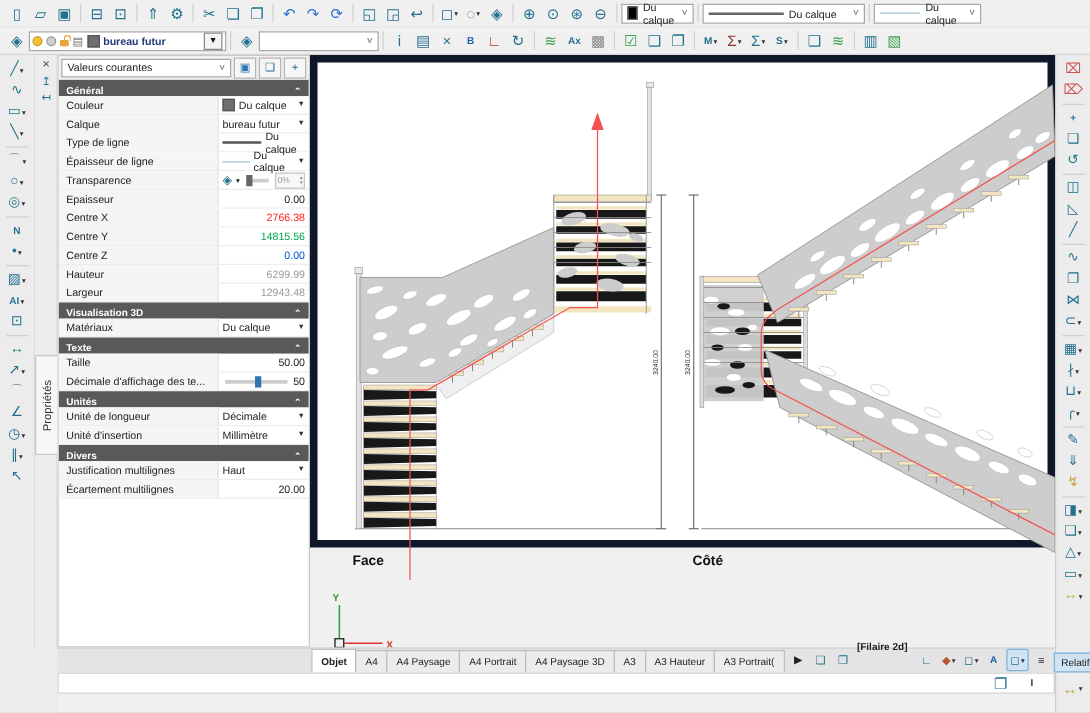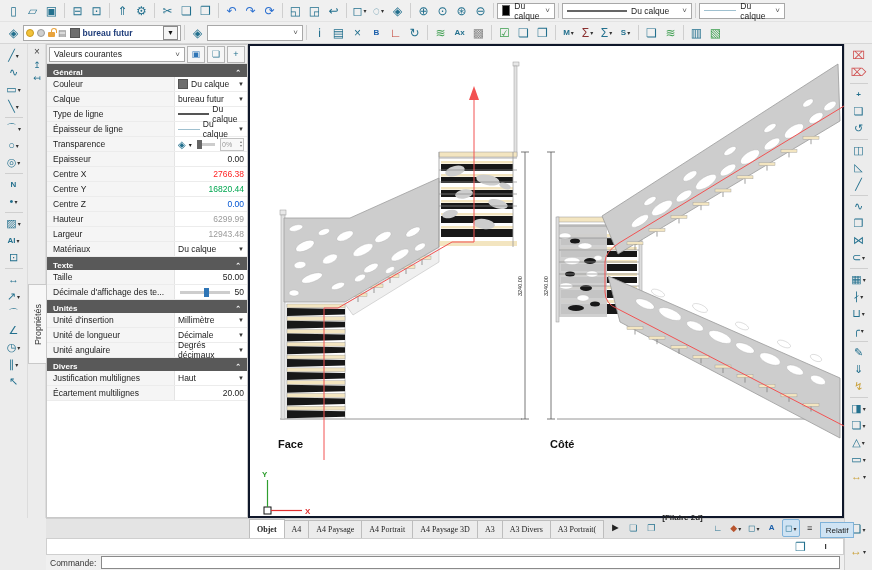--- a/index.html
+++ b/index.html
@@ -72,27 +72,27 @@
   .pval.num{justify-content:flex-end;}
   .pval .gline{width:38px;height:2px;background:#555;}
   .pval .bline{width:26px;height:1px;background:#9fc0cf;}
   .pval .track{flex:1;height:3px;background:#cdcdcd;position:relative;margin:0 2px;}
   .pval .thumb{position:absolute;top:-3px;width:5px;height:9px;background:#2e75b6;}
   .pval .spin{width:20px;height:11px;border:1px solid #c2c2c2;background:#f8f8f8;color:#999;
               display:flex;align-items:center;font-size:7px;padding:0 1px;gap:1px;}
   .pval .spin .arr{margin-left:auto;display:flex;flex-direction:column;font-size:4px;color:#777;line-height:1;}
   .pval .lglyph{color:#23708e;font-size:10px;}
   
-  .canvas{position:absolute;left:248px;top:44px;width:596px;height:474px;background:#fff;
-          border:2px solid #0f172a;box-sizing:border-box;}
+  .canvas{position:absolute;left:248px;top:44px;width:596px;height:394px;background:#fff;
+          border:6px solid #0f172a;box-sizing:border-box;}
   
   .tabsrow{position:absolute;left:46px;top:518px;width:798px;height:20px;background:#e4e4e4;
            display:flex;align-items:flex-end;padding-left:203px;box-sizing:border-box;border-top:1px solid #cfcfcf;}
   .tab{height:17px;display:flex;align-items:center;padding:0 7px;border:1px solid #bdbdbd;
-       border-bottom:none;background:#ececec;font-size:8px;margin-right:-1px;white-space:nowrap;font-family:Liberation Serif, serif;}
+       border-bottom:none;background:#ececec;font-size:8px;margin-right:-1px;white-space:nowrap;}
   .tab.active{background:#fff;font-weight:bold;height:18px;}
   .tabctl{display:flex;align-items:center;gap:2px;margin-left:4px;height:20px;}
   .tabctl .tbtn{height:16px;min-width:16px;font-size:9px;}
   .filaire{font-size:8px;font-weight:bold;color:#222;margin:16px 3px;white-space:nowrap;}
   .relatif{height:14px;border:1px solid #7fb2d9;background:#cfe3f3;font-size:8px;display:flex;
            align-items:center;padding:0 5px;margin:0 2px;}
   .statusrow{position:absolute;left:46px;top:538px;width:798px;height:17px;background:#fff;
              border:1px solid #cfcfcf;box-sizing:border-box;display:flex;align-items:center;padding:0 8px;}
   .statusmsg{color:#007d00;font-size:8.5px;}
   .statusicons{margin-left:auto;display:flex;gap:6px;color:#444;font-size:9px;}
@@ -462,40 +462,44 @@
         </div>
         <div class="prow">
           <div class="plabel">Centre X</div>
           <div class="pval num">
             <span style="color: rgb(255, 34, 34);">2766.38</span>
           </div>
         </div>
         <div class="prow">
           <div class="plabel">Centre Y</div>
           <div class="pval num">
-            <span style="color: rgb(0, 166, 80);">16820.44</span>
+            <span style="color: rgb(0, 166, 80);">14815.56</span>
           </div>
         </div>
         <div class="prow">
           <div class="plabel">Centre Z</div>
           <div class="pval num">
             <span style="color: rgb(0, 85, 212);">0.00</span>
           </div>
         </div>
         <div class="prow">
           <div class="plabel">Hauteur</div>
           <div class="pval num">
             <span style="color: rgb(154, 154, 154);">6299.99</span>
           </div>
         </div>
         <div class="prow">
           <div class="plabel">Largeur</div>
           <div class="pval num">
             <span style="color: rgb(154, 154, 154);">12943.48</span>
           </div>
+        </div>
+        <div class="sec-h">
+          <span>Visualisation 3D</span>
+          <span class="chev">⌃</span>
         </div>
         <div class="prow">
           <div class="plabel">Matériaux</div>
           <div class="pval">
             <span>Du calque</span>
             <span class="caret">▼</span>
           </div>
         </div>
         <div class="sec-h">
           <span>Texte</span>
@@ -514,37 +518,30 @@
               <div class="thumb" style="left: 48%;"></div>
             </div>
             <span>50</span>
           </div>
         </div>
         <div class="sec-h">
           <span>Unités</span>
           <span class="chev">⌃</span>
         </div>
         <div class="prow">
-          <div class="plabel">Unité d'insertion</div>
-          <div class="pval">
-            <span>Millimètre</span>
-            <span class="caret">▼</span>
-          </div>
-        </div>
-        <div class="prow">
           <div class="plabel">Unité de longueur</div>
           <div class="pval">
             <span>Décimale</span>
             <span class="caret">▼</span>
           </div>
         </div>
         <div class="prow">
-          <div class="plabel">Unité angulaire</div>
+          <div class="plabel">Unité d'insertion</div>
           <div class="pval">
-            <span>Degrés décimaux</span>
+            <span>Millimètre</span>
             <span class="caret">▼</span>
           </div>
         </div>
         <div class="sec-h">
           <span>Divers</span>
           <span class="chev">⌃</span>
         </div>
         <div class="prow">
           <div class="plabel">Justification multilignes</div>
           <div class="pval">
@@ -943,21 +940,21 @@
     </div>
 
   <div class="tabsrow">
     <span id="sheet-tabs" style="display:flex;align-items:flex-end;">
         <div class="tab active">Objet</div>
         <div class="tab">A4</div>
         <div class="tab">A4 Paysage</div>
         <div class="tab">A4 Portrait</div>
         <div class="tab">A4 Paysage 3D</div>
         <div class="tab">A3</div>
-        <div class="tab">A3 Divers</div>
+        <div class="tab">A3 Hauteur</div>
         <div class="tab">A3 Portrait(</div>
       </span>
     <span class="tabctl" id="tab-scrolls">
         <div class="tbtn">
           <span class="glyph sm" style="color: rgb(34, 34, 34);">▶</span>
         </div>
         <div class="tbtn">
           <span class="glyph">❏</span>
         </div>
         <div class="tbtn">
@@ -996,19 +993,15 @@
     <span class="statusicons" id="status-icons">
         <div class="tbtn">
           <span class="glyph">❐</span>
         </div>
         <div class="tbtn">
           <span class="glyph sm" style="color: rgb(51, 51, 51);">I</span>
         </div>
       </span>
   </div>
 
-  <div class="cmdrow">
-    <label>Commande:</label>
-    <input type="text" value="" style="">
-  </div>
 
   <div class="corner"></div>
 </div>
 
 </body></html>

